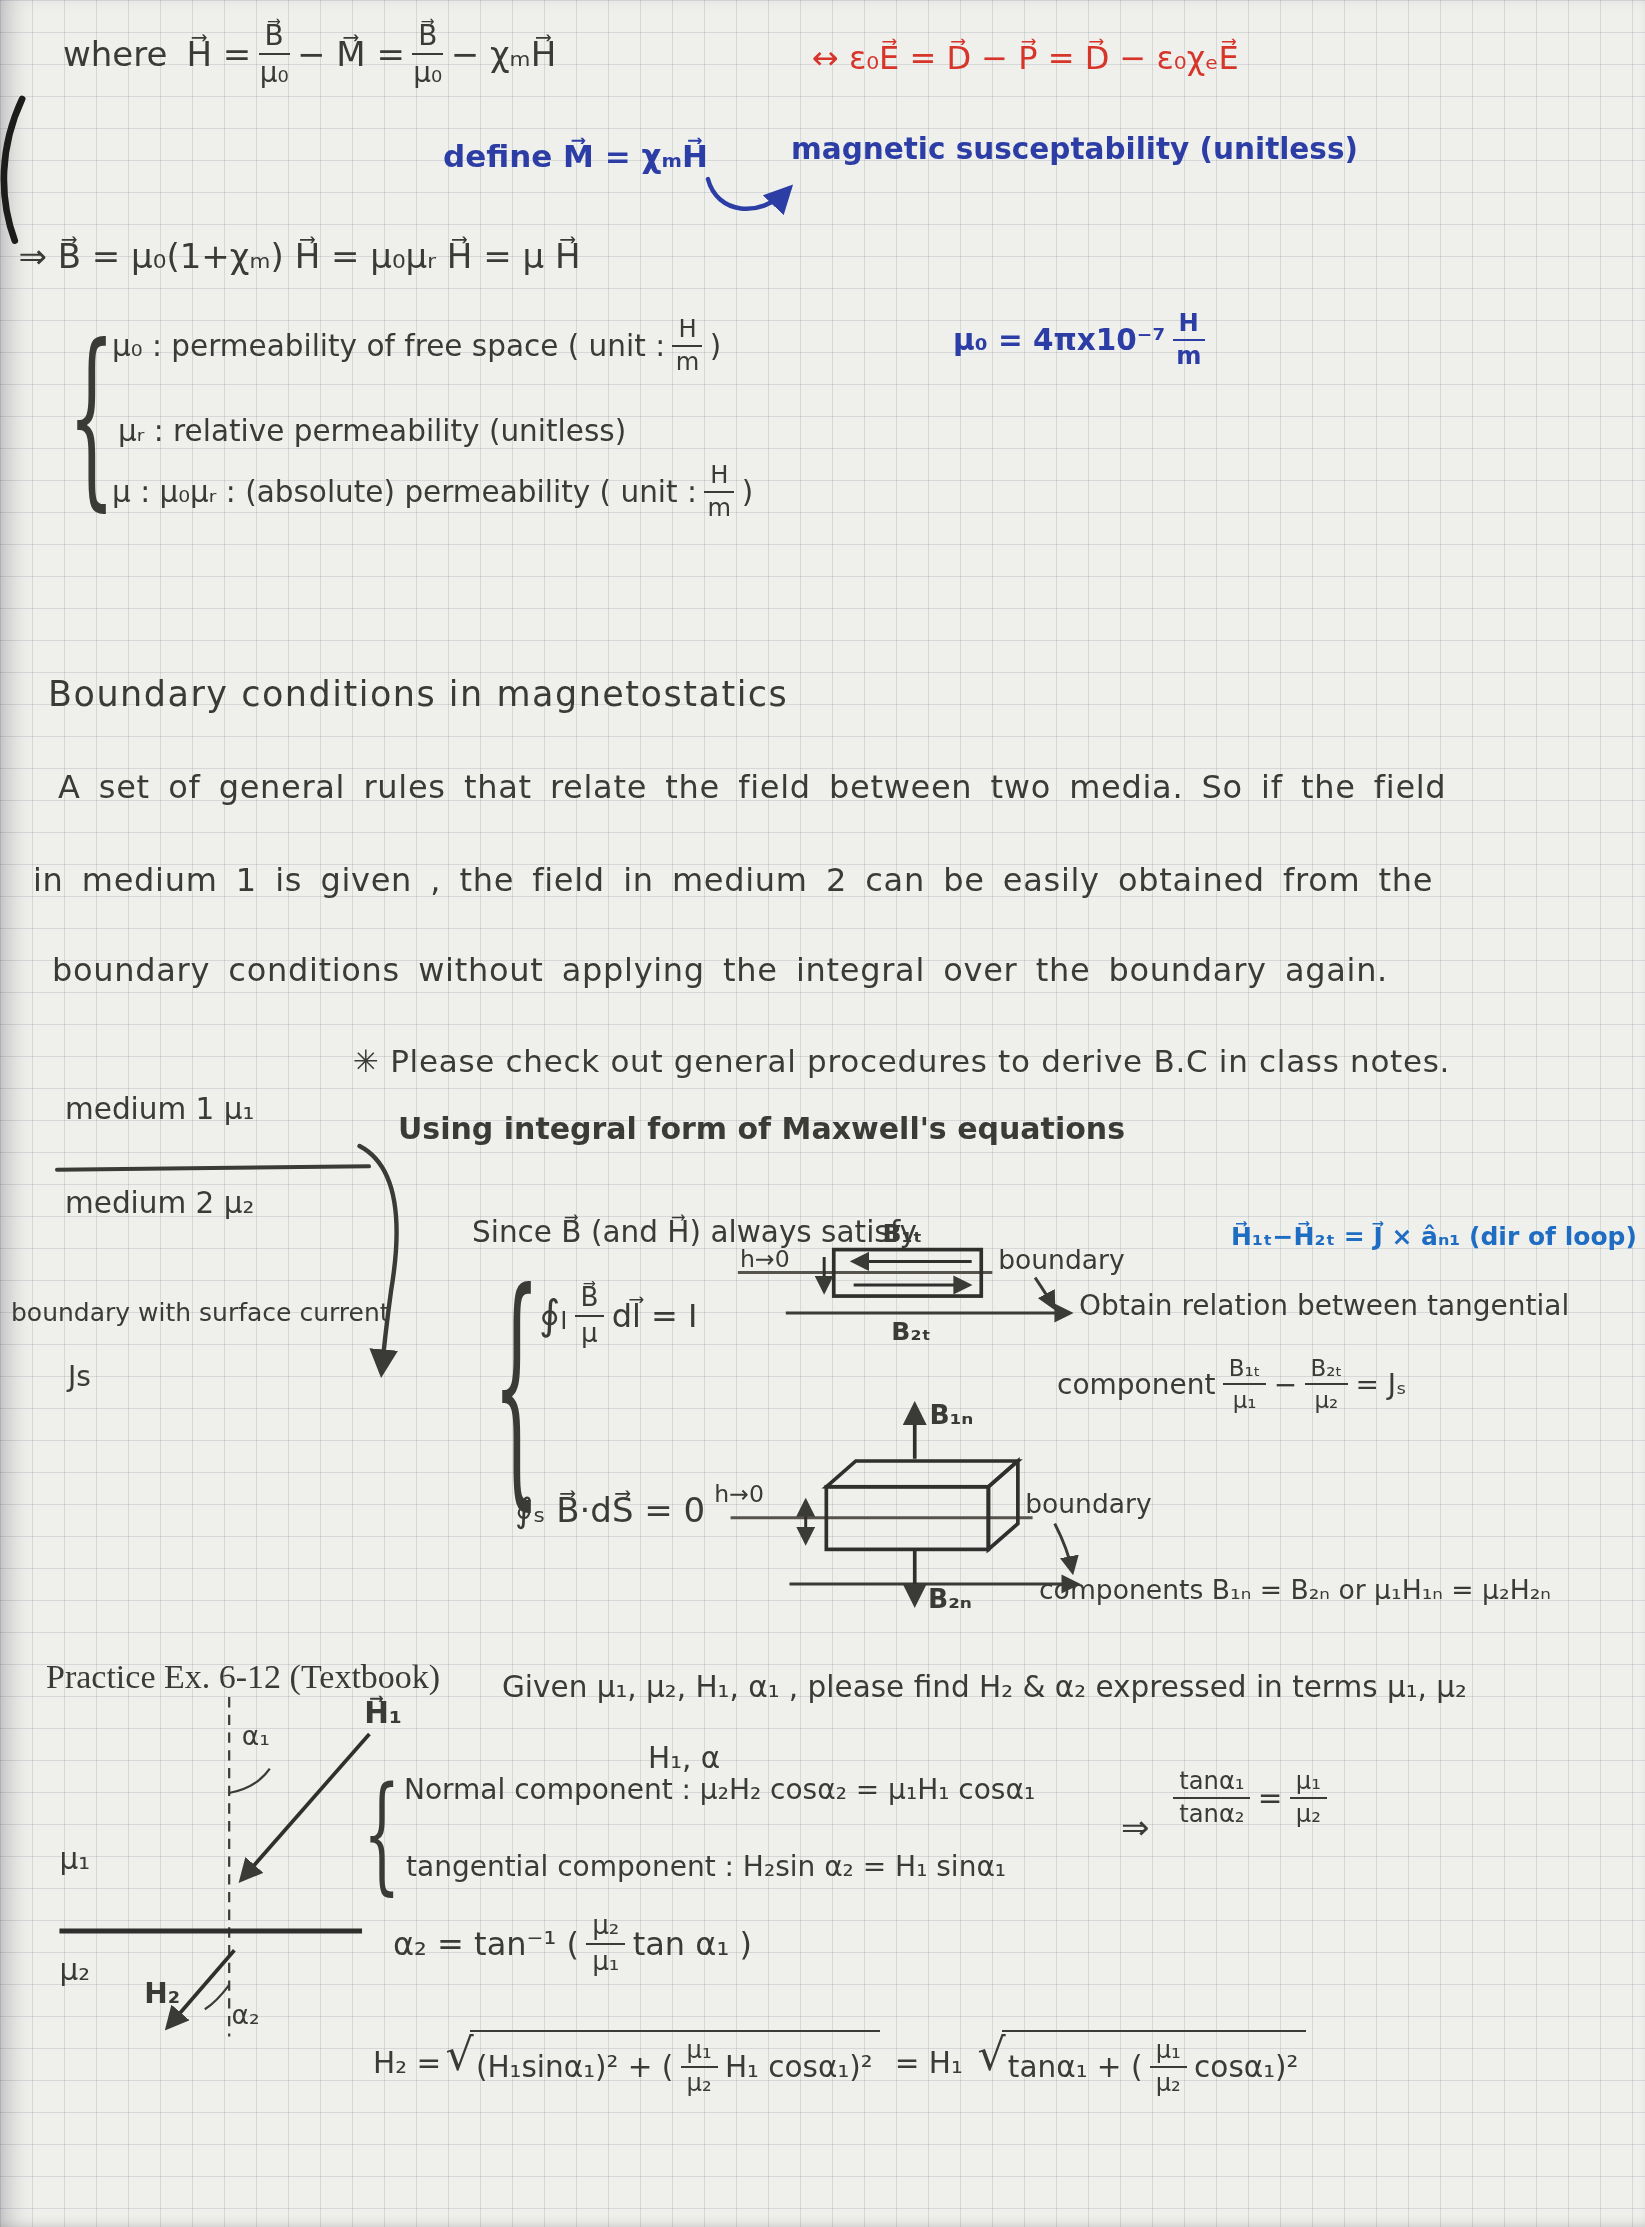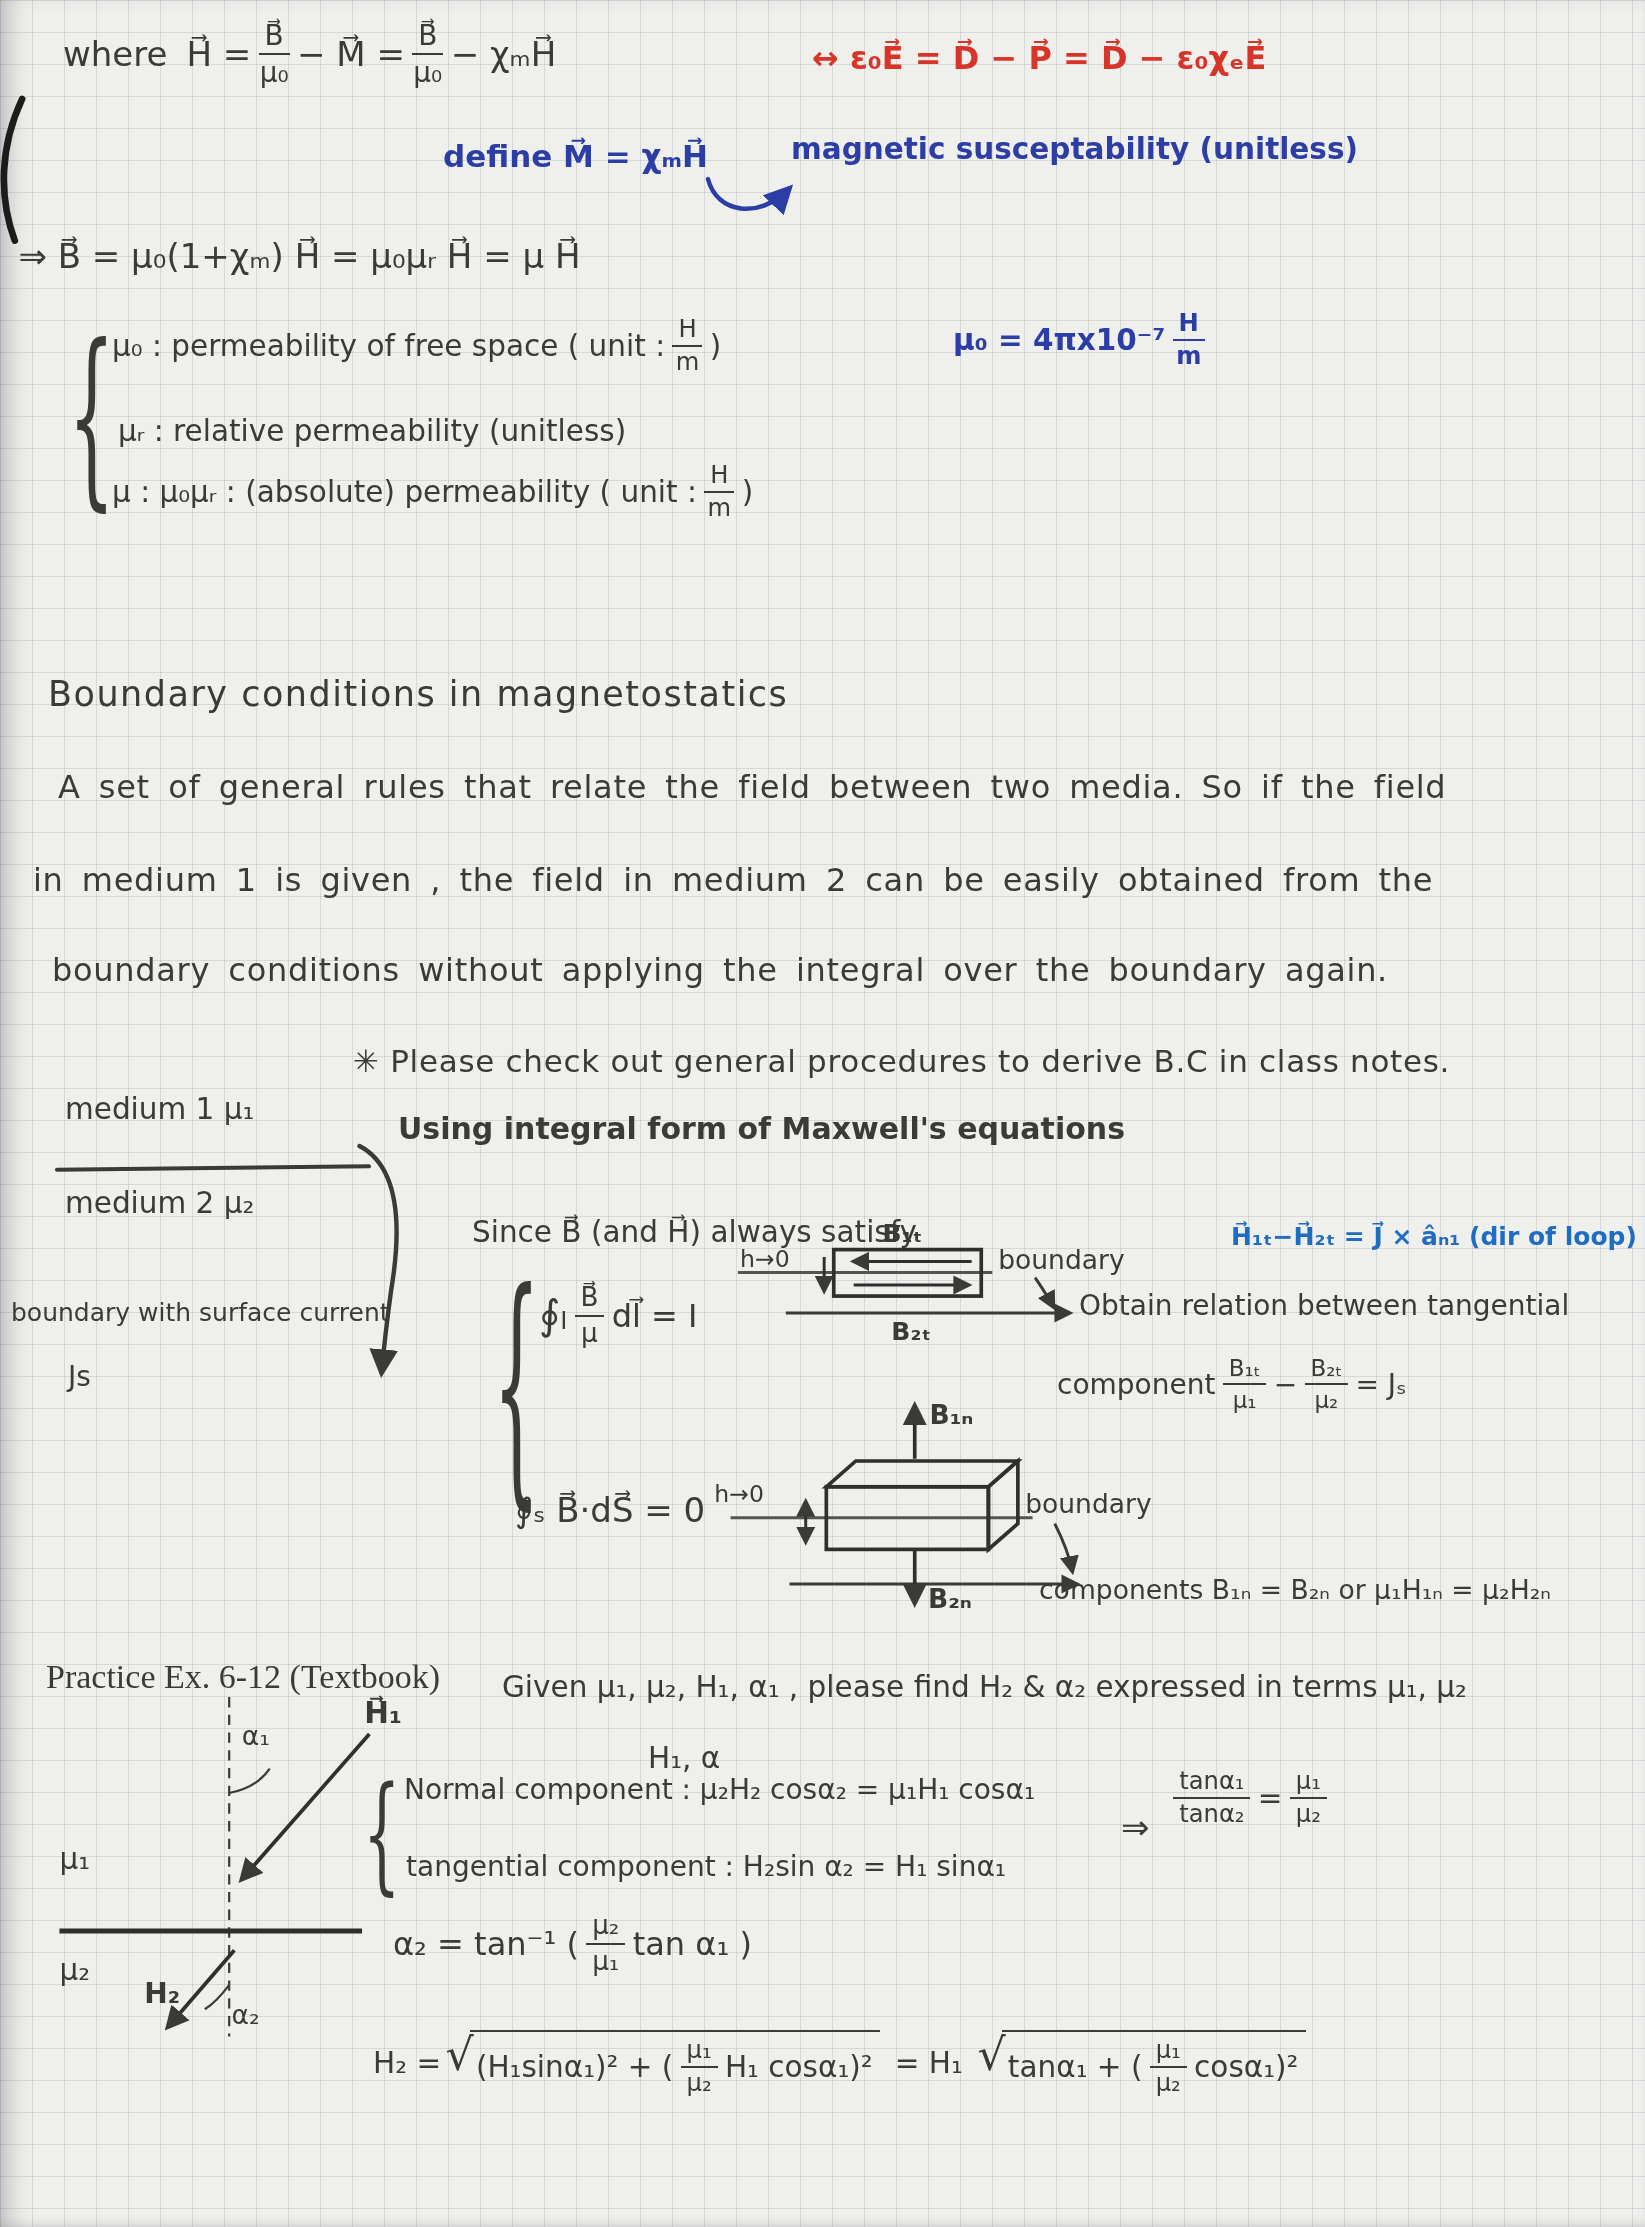--- a/index.html
+++ b/index.html
@@ -64,21 +64,21 @@
       <span class="d">μ₀</span>
     </span>
     <span>− M⃗   =</span>
     <span class="frac">
       <span class="n">B⃗</span>
       <span class="d">μ₀</span>
     </span>
     <span>− χₘH⃗</span>
   </div>
 
-  <div class="t red" style="left:812px;top:38px;font-size:32px;font-weight:700;">↔  ε₀E⃗ = D⃗ − P⃗ = D⃗ − ε₀χₑE⃗</div>
+  <div class="t red" style="left:812px;top:38px;font-size:32px;font-weight:400;">↔  ε₀E⃗ = D⃗ − P⃗ = D⃗ − ε₀χₑE⃗</div>
 
   <div class="t blue" style="left:443px;top:137px;font-size:31px;font-weight:600;">define  M⃗ = χₘH⃗</div>
   <svg style="left:702px;top:168px;" width="96" height="59" viewBox="0 0 130 80">
     <path d="M8,15 C20,62 78,70 118,28" fill="none" stroke="#2c3ea6" stroke-width="6" stroke-linecap="round" marker-end="url(#ahb)"></path>
   </svg>
   <div class="t blue" style="left:791px;top:131px;font-size:29.5px;font-weight:600;">magnetic susceptability (unitless)</div>
 
   <div class="t ink" style="left:18.4px;top:235px;font-size:34px;">⇒ B⃗ = μ₀(1+χₘ) H⃗ = μ₀μᵣ H⃗ = μ H⃗</div>
 
   <div class="brace" style="left:68px;top:319px;font-size:74px;transform:scaleY(2.6);">{</div>

